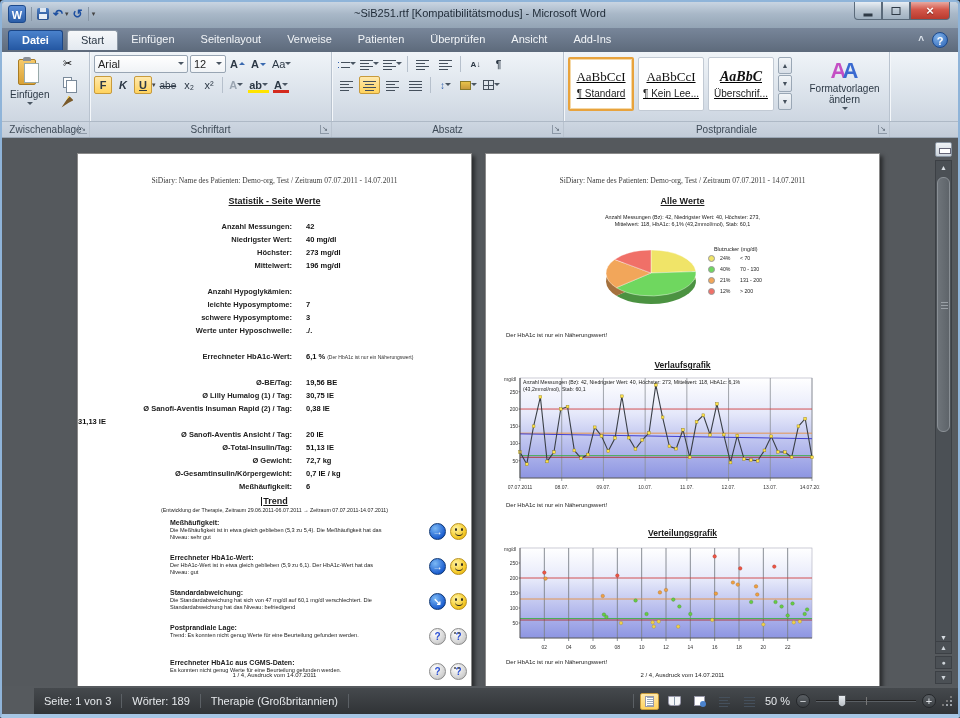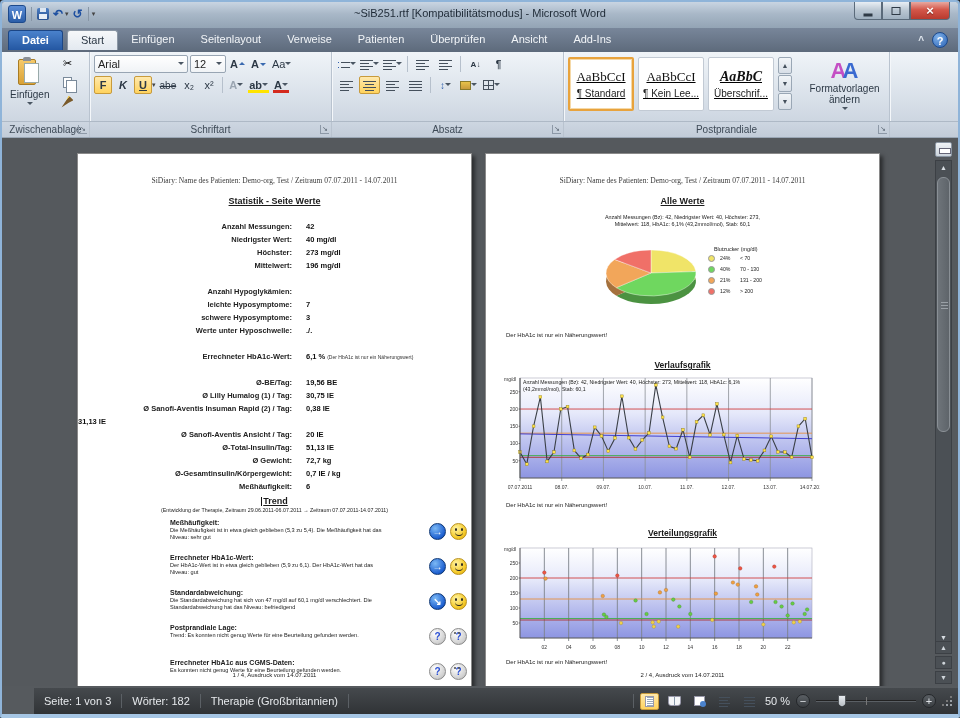--- a/index.html
+++ b/index.html
@@ -754,21 +754,21 @@
         <div class="bbtn">▲</div>
         <div class="bbtn">●</div>
         <div class="bbtn">▼</div>
       </div>
     </div>
   </div>
 
   <div class="statusbar">
     <span class="sb-item">Seite: 1 von 3</span>
     <span class="sb-sep"></span>
-    <span class="sb-item">Wörter: 182</span>
+    <span class="sb-item">Wörter: 189</span>
     <span class="sb-sep"></span>
     <span class="sb-item">Therapie (Großbritannien)</span>
     <span class="sb-sep"></span>
     <div class="sb-right">
       <span class="sb-sep"></span>
       <span class="vbtn2 hl">
           <span class="vpage"></span>
         </span>
       <span class="vbtn2">
           <span class="vbook"></span>

